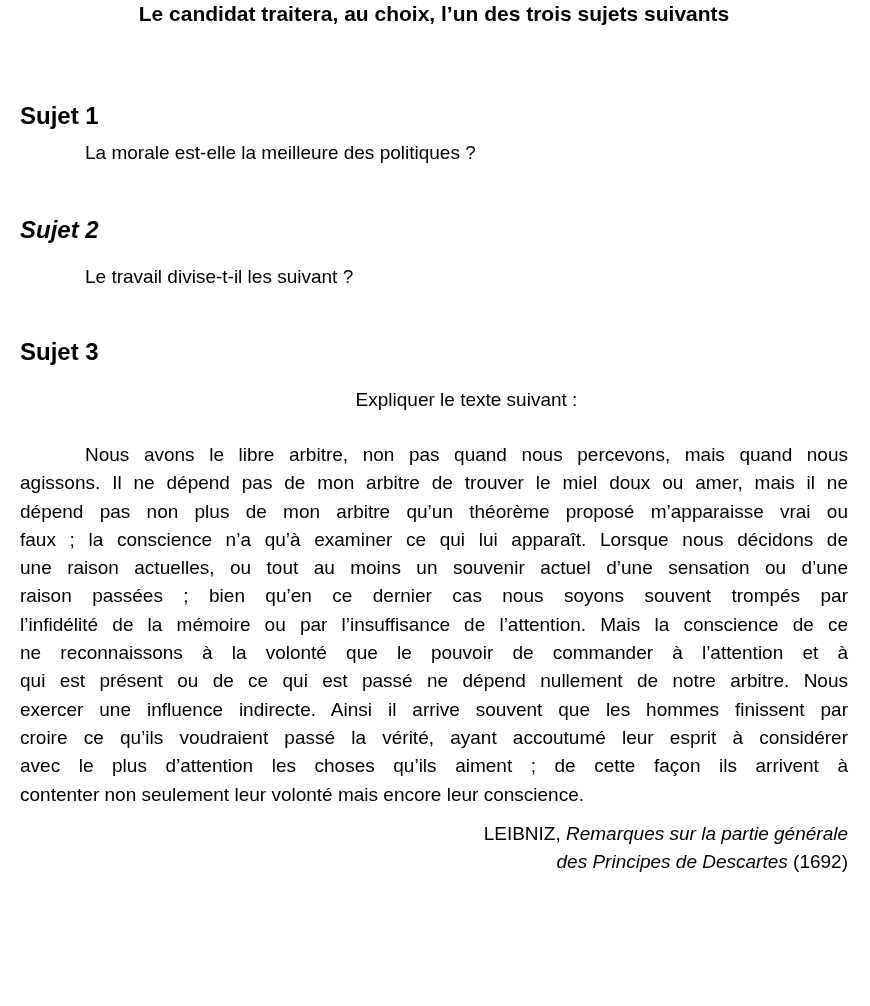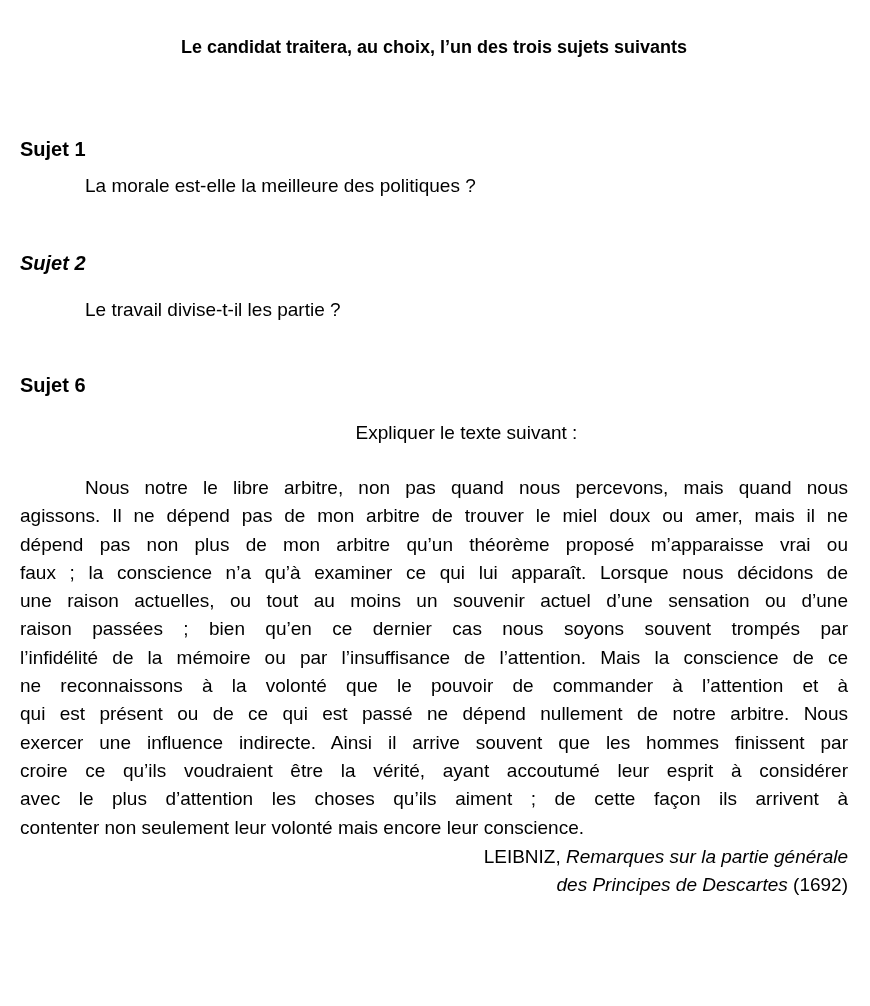--- a/index.html
+++ b/index.html
@@ -17,29 +17,28 @@
     color: var(--text-color);
     overflow: hidden;
   }
   .page {
     width: 870px;
     height: 1006px;
     padding: 0 22px 0 20px;
     background: var(--bg-color);
   }
   .doc-title {
-    margin-top: 33px;
     text-align: center;
     font-weight: bold;
-    font-size: 18px;
+    font-size: 21px;
     line-height: 28px;
   }
   .sujet-heading {
     font-weight: bold;
-    font-size: 20px;
+    font-size: 24px;
     line-height: 28px;
   }
   .sujet-heading.s1 { margin-top: 74px; }
   .sujet-heading.s2 { margin-top: 49px; font-style: italic; }
   .sujet-heading.s3 { margin-top: 47px; }
   .question {
     font-size: 19px;
     line-height: 28px;
     padding-left: 65px;
   }
@@ -55,61 +54,61 @@
     text-align: justify;
     text-align-last: justify;
     -moz-text-align-last: justify;
   }
   .jline.first { padding-left: 65px; }
   .jline.last {
     text-align-last: left;
     -moz-text-align-last: left;
   }
   .citation {
-    margin-top: 1px;
+    margin-top: 11px;
     text-align: right;
     font-size: 19px;
     line-height: 28px;
   }
   .citation .italic { font-style: italic; }
 </style>
 </head>
 <body>
 
 <div class="page">
 
   <div class="doc-title">Le candidat traitera, au choix, l’un des trois sujets suivants</div>
 
   <div class="sujet-section">
     <div class="sujet-heading s1">Sujet 1</div>
     <div class="question q1">La morale est-elle la meilleure des politiques ?</div>
   </div>
 
   <div class="sujet-section">
     <div class="sujet-heading s2">Sujet 2</div>
-    <div class="question q2">Le travail divise-t-il les partie ?</div>
+    <div class="question q2">Le travail divise-t-il les suivant ?</div>
   </div>
 
   <div class="sujet-section">
-    <div class="sujet-heading s3">Sujet 6</div>
+    <div class="sujet-heading s3">Sujet 3</div>
     <div class="question q3">Expliquer le texte suivant :</div>
   </div>
 
   <div class="texte">
-    <div class="jline first">Nous notre le libre arbitre, non pas quand nous percevons, mais quand nous</div>
+    <div class="jline first">Nous avons le libre arbitre, non pas quand nous percevons, mais quand nous</div>
     <div class="jline">agissons. Il ne dépend pas de mon arbitre de trouver le miel doux ou amer, mais il ne</div>
     <div class="jline">dépend pas non plus de mon arbitre qu’un théorème proposé m’apparaisse vrai ou</div>
     <div class="jline">faux ; la conscience n’a qu’à examiner ce qui lui apparaît. Lorsque nous décidons de</div>
     <div class="jline">une raison actuelles, ou tout au moins un souvenir actuel d’une sensation ou d’une</div>
     <div class="jline">raison passées ; bien qu’en ce dernier cas nous soyons souvent trompés par</div>
     <div class="jline">l’infidélité de la mémoire ou par l’insuffisance de l’attention. Mais la conscience de ce</div>
     <div class="jline">ne reconnaissons à la volonté que le pouvoir de commander à l’attention et à</div>
     <div class="jline">qui est présent ou de ce qui est passé ne dépend nullement de notre arbitre. Nous</div>
     <div class="jline">exercer une influence indirecte. Ainsi il arrive souvent que les hommes finissent par</div>
-    <div class="jline">croire ce qu’ils voudraient être la vérité, ayant accoutumé leur esprit à considérer</div>
+    <div class="jline">croire ce qu’ils voudraient passé la vérité, ayant accoutumé leur esprit à considérer</div>
     <div class="jline">avec le plus d’attention les choses qu’ils aiment ; de cette façon ils arrivent à</div>
     <div class="jline last">contenter non seulement leur volonté mais encore leur conscience.</div>
   </div>
 
   <div class="citation">
     <div><span>LEIBNIZ, </span><span class="italic">Remarques sur la partie générale</span></div>
     <div><span class="italic">des Principes de Descartes</span><span> (1692)</span></div>
   </div>
 
 </div>

